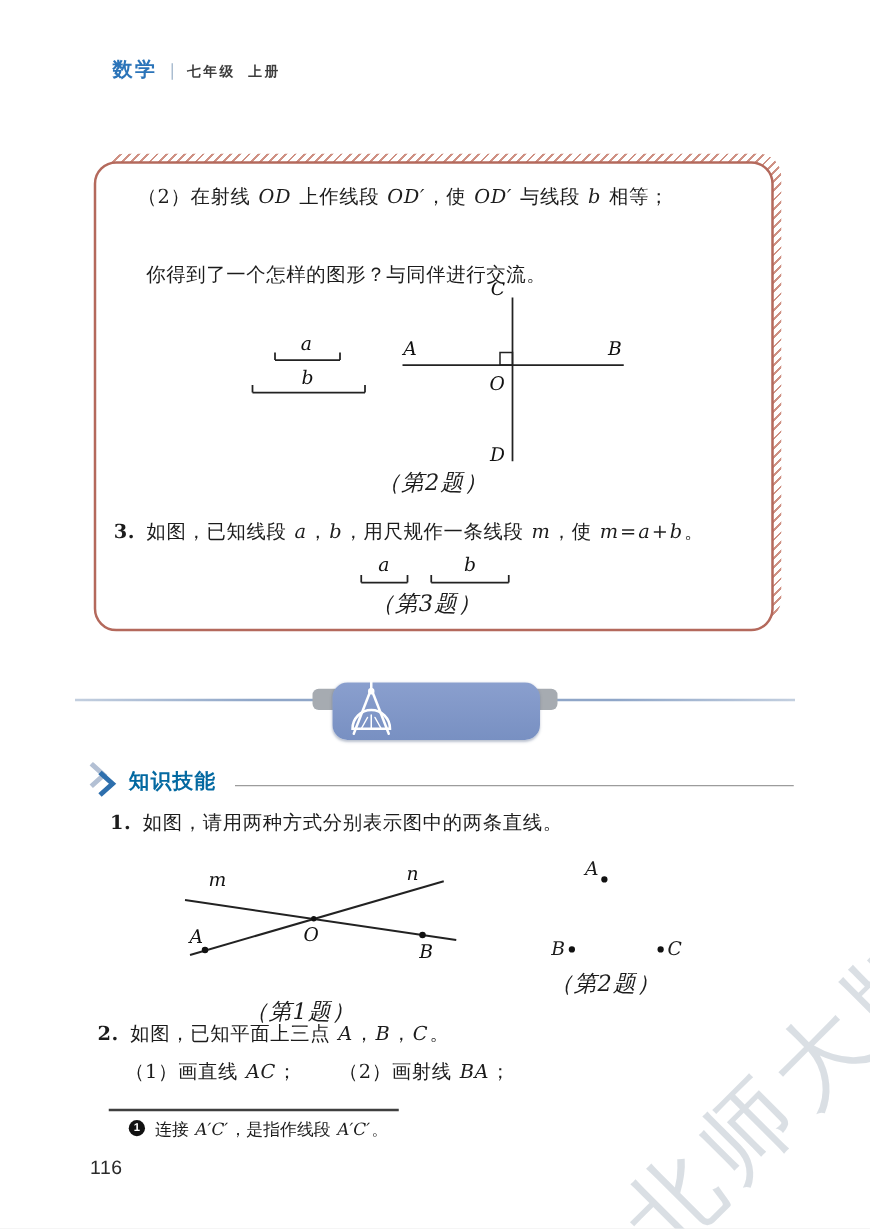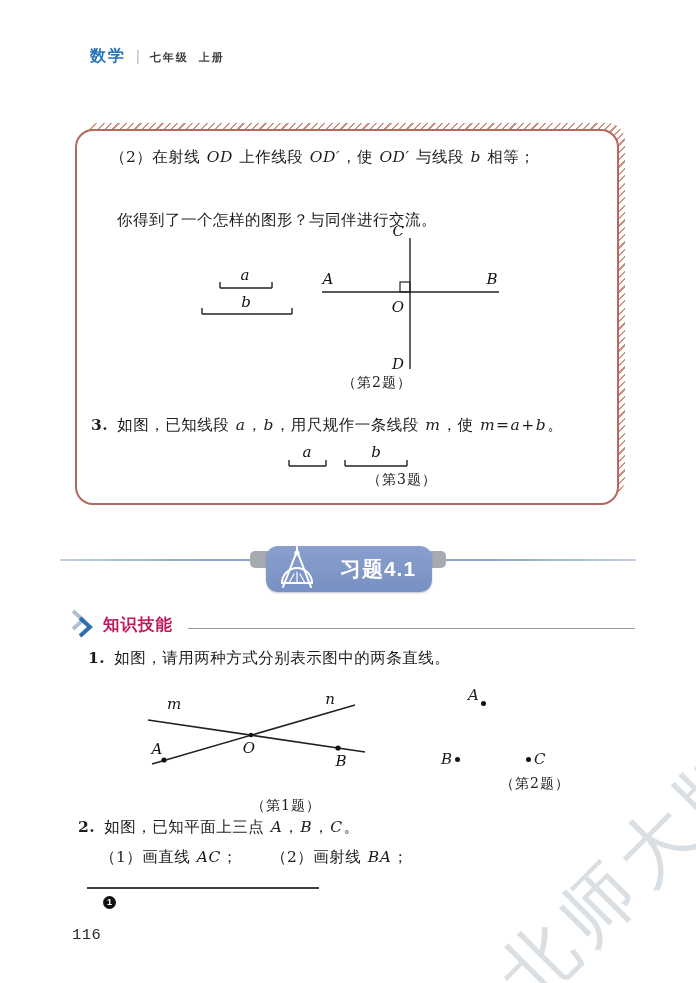--- a/index.html
+++ b/index.html
@@ -17,51 +17,51 @@
 
   
   .qbox-shadow{left:81px;top:123px;width:544px;height:374px;border-radius:18px;z-index:1;
       background:repeating-linear-gradient(135deg,#cf9184 0 1.6px,rgba(255,255,255,0) 1.6px 5.2px);}
   .qbox{left:75px;top:117px;width:540px;height:372px;border:2px solid #b4695c;border-radius:18px;
         background:#fff;z-index:2;margin-top:12px;}
   .qline{font-size:15.5px;letter-spacing:.5px;white-space:nowrap;}
   .fn-circle{display:inline-block;width:13px;height:13px;border-radius:50%;background:#111;color:#fff;
        font-size:9px;line-height:13px;text-align:center;vertical-align:5px;margin-left:5px;
        font-family:"Liberation Sans",sans-serif;font-weight:bold;}
-  .caption{font-size:14px;text-align:right;letter-spacing:1px;}
+  .caption{font-size:18px;text-align:left;letter-spacing:1px;font-style:italic;}
 
   svg text{font-family:"DejaVu Serif",serif;font-style:italic;font-size:15px;fill:#111;}
 
   .prow{display:flex;gap:9px;font-size:15.5px;letter-spacing:.5px;white-space:nowrap;}
   .pnum{font-weight:bold;}
 
   
   .badge-line{left:60px;top:559px;width:576px;height:2px;z-index:3;
       background:linear-gradient(90deg,#c3cfdf,#8fa6c8 25%,#8fa6c8 75%,#c3cfdf);}
   .tab{height:17px;width:30px;background:#a6abb1;border-radius:5px;z-index:3;}
   .badge{left:266px;top:546px;width:166px;height:46px;border-radius:12px;z-index:4;
       background:linear-gradient(#8a9fce,#7890c2);box-shadow:0 1px 2px rgba(60,80,120,.35);}
   .badge-label{position:absolute;left:62px;top:0;width:100px;line-height:46px;text-align:center;
       color:#fff;font-weight:bold;font-size:21px;letter-spacing:1px;
       font-family:"Liberation Sans","DejaVu Sans",sans-serif;}
   .badge-icon{position:absolute;left:8px;top:-13px;}
 
   
   .sec-title{left:103px;top:614px;font-family:"Liberation Sans","DejaVu Sans",sans-serif;
-      font-size:16.5px;font-weight:bold;color:#be185d;letter-spacing:1px;z-index:2;}
+      font-size:16.5px;font-weight:bold;color:#0369a1;letter-spacing:1px;z-index:2;}
   .sec-rule{left:188px;top:628px;width:447px;height:1px;background:#9c9c9c;}
 
   .dot{width:5px;height:5px;border-radius:50%;background:#111;}
   .ptlabel{font-style:italic;font-size:15px;}
 
   .foot-rule{left:87px;top:887px;width:232px;height:1.5px;background:#3f3f3f;}
   .footrow{left:103px;top:895px;display:flex;align-items:flex-start;gap:8px;font-size:13.5px;}
   .footrow .fn-circle{vertical-align:0;margin-left:0;margin-top:1px;flex:none;}
 
-  .pagenum{left:72px;top:926px;font-family:Liberation Mono, monospace;
+  .pagenum{left:72px;top:926px;font-family:Liberation Sans, sans-serif;
       font-size:15.5px;color:#2a2a2a;letter-spacing:.5px;}
 
   .watermark{left:478px;top:955px;transform:rotate(-45deg);transform-origin:0 0;z-index:0;
       font-size:74px;letter-spacing:9px;color:rgba(187,196,205,.55);white-space:nowrap;
       font-family:"DejaVu Serif",serif;}
 </style>
 </head>
 <body>
 
 <div class="page">
@@ -133,21 +133,20 @@
         <path d="M8,50 A15,15 0 0 1 38,50 Z"></path>
         <line x1="15" y1="50" x2="20" y2="41" stroke-width="1.2"></line>
         <line x1="23" y1="50" x2="23" y2="39" stroke-width="1.2"></line>
         <line x1="31" y1="50" x2="26" y2="41" stroke-width="1.2"></line>
 
         <line x1="23" y1="18" x2="9" y2="54"></line>
         <line x1="23" y1="18" x2="37" y2="54"></line>
         <circle cx="23" cy="20" r="1.6" fill="#fff"></circle>
       </g>
     </svg>
-    <div class="badge-label">习题4.1</div>
   </div>
 
   <svg class="abs" style="left:70px;top:609px;" width="32" height="30" viewBox="0 0 32 30">
     <polyline points="3,2 13,11 3,20" fill="none" stroke="#b3c0d4" stroke-width="4"></polyline>
     <polyline points="10,9 20,18 10,27" fill="none" stroke="#2e6fad" stroke-width="4"></polyline>
   </svg>
   <div class="abs sec-title">知识技能</div>
   <div class="abs sec-rule"></div>
 
   <div class="abs prow" style="left:88px;top:648px;">
@@ -180,17 +179,18 @@
   <div class="abs prow" style="left:78px;top:817px;">
     <span class="pnum">2.</span>
     <span>如图，已知平面上三点 <i class="mv">A</i>，<i class="mv">B</i>，<i class="mv">C</i>。</span>
   </div>
   <span class="abs qline" style="left:100px;top:847px;">（1）画直线 <i class="mv">AC</i>；</span>
   <span class="abs qline" style="left:271px;top:847px;">（2）画射线 <i class="mv">BA</i>；</span>
 
   <div class="abs foot-rule"></div>
   <div class="abs footrow">
     <span class="fn-circle">1</span>
+    <span>连接 <i class="mv">A′C′</i>，是指作线段 <i class="mv">A′C′</i>。</span>
   </div>
 
   <div class="abs pagenum">116</div>
 
 </div>
 
 </body></html>

